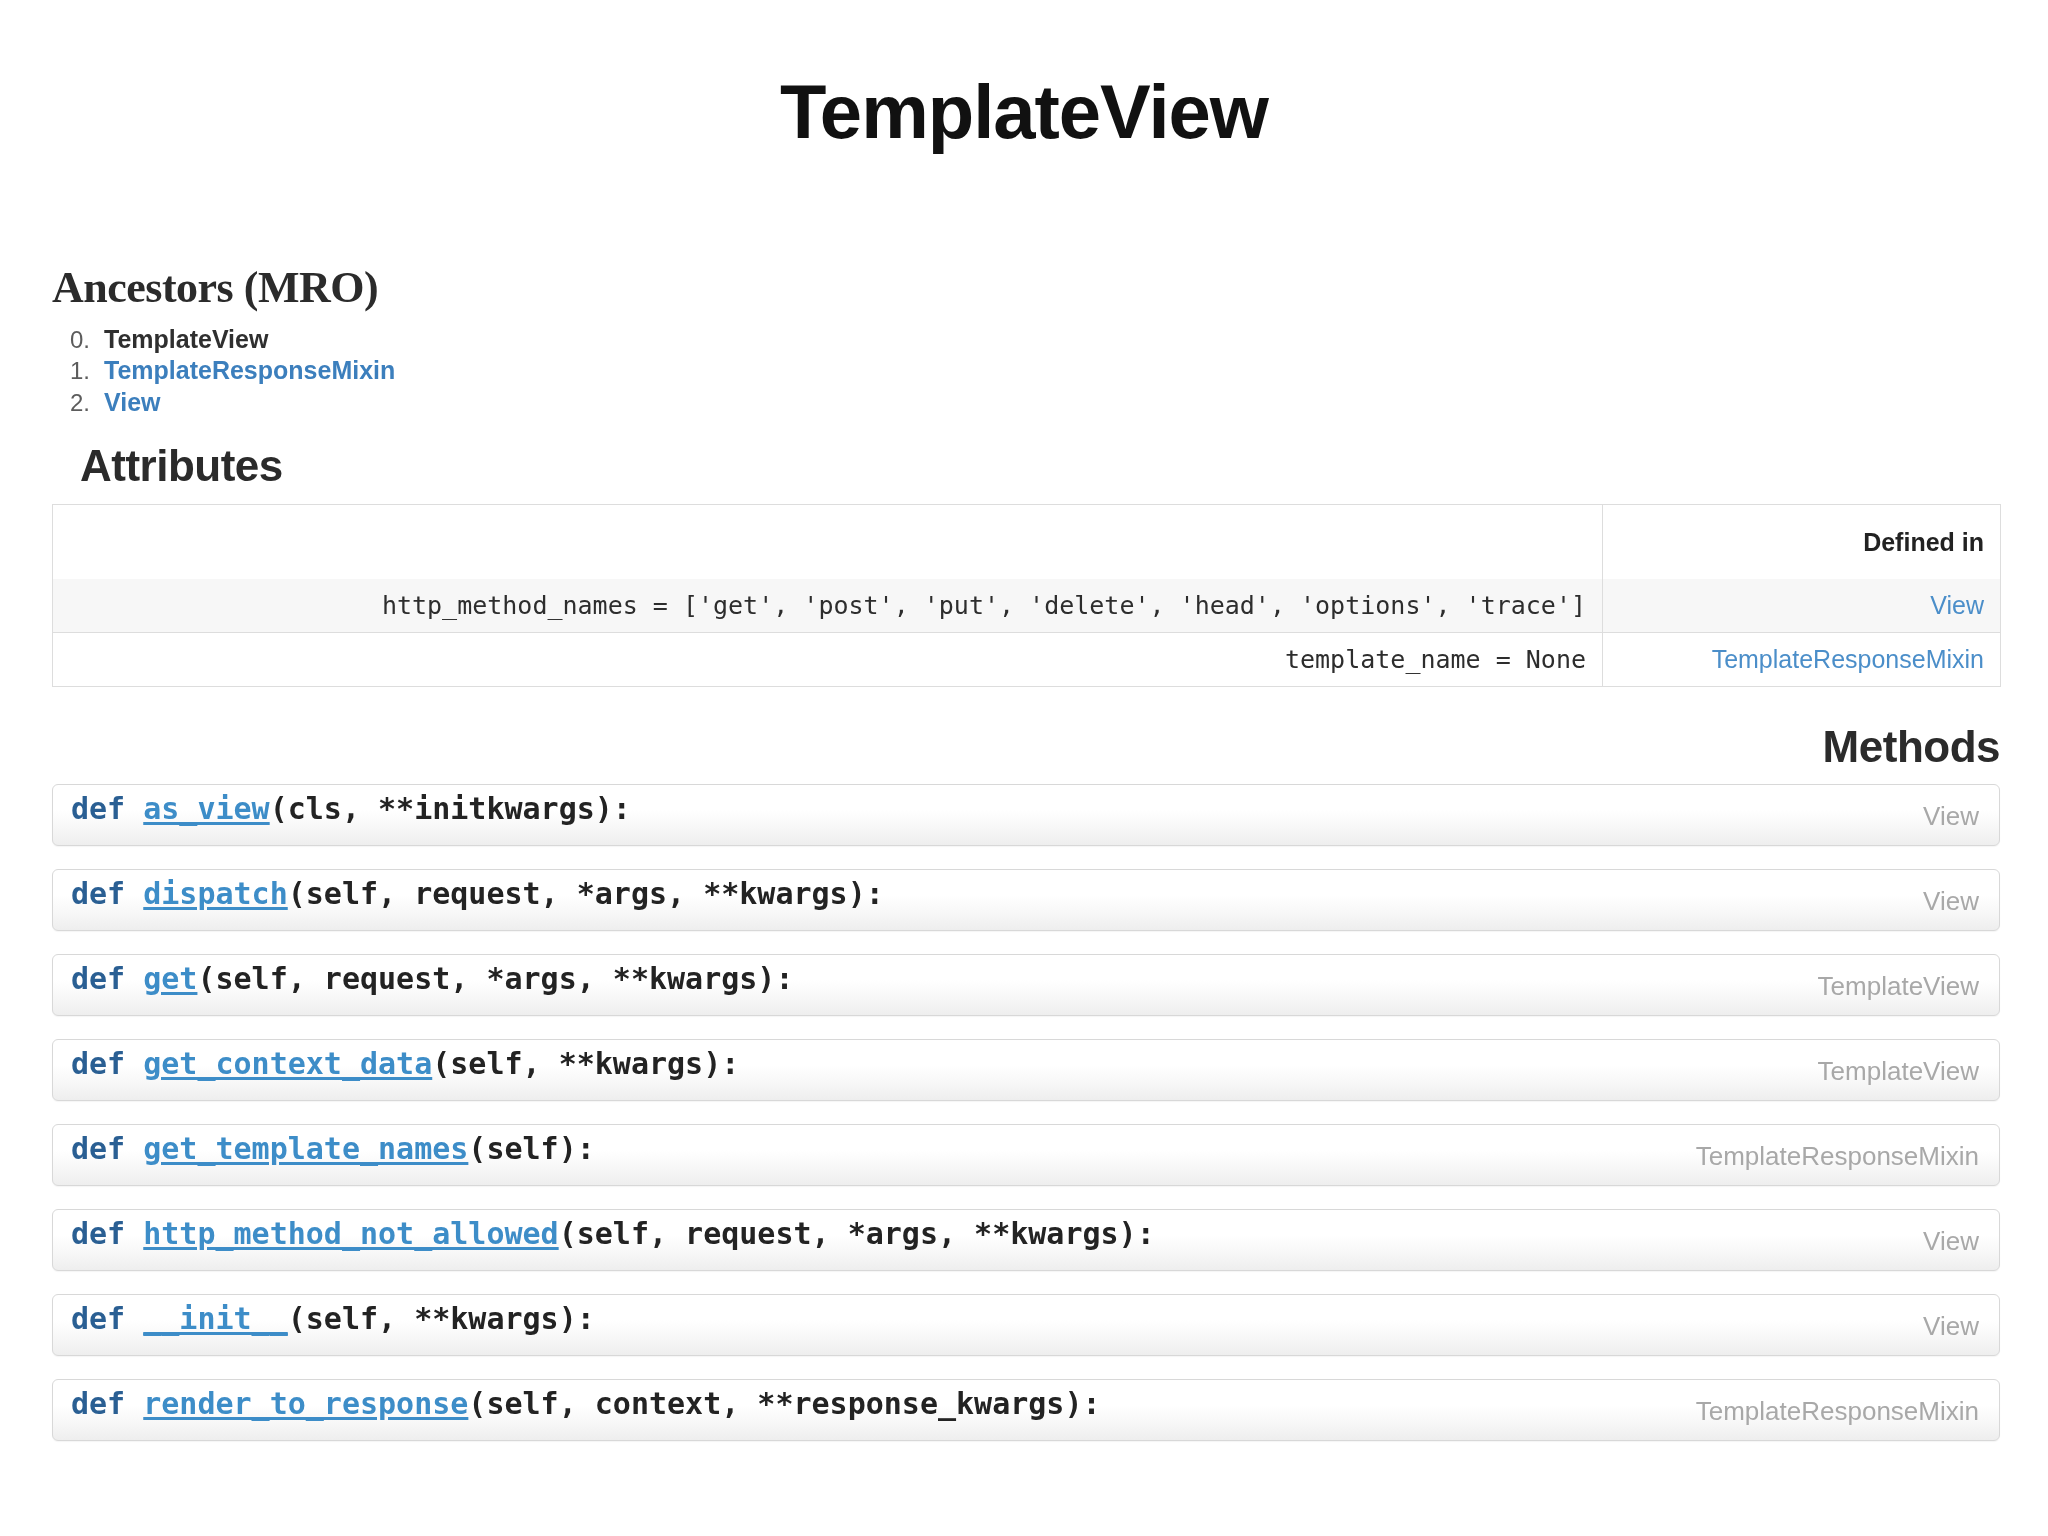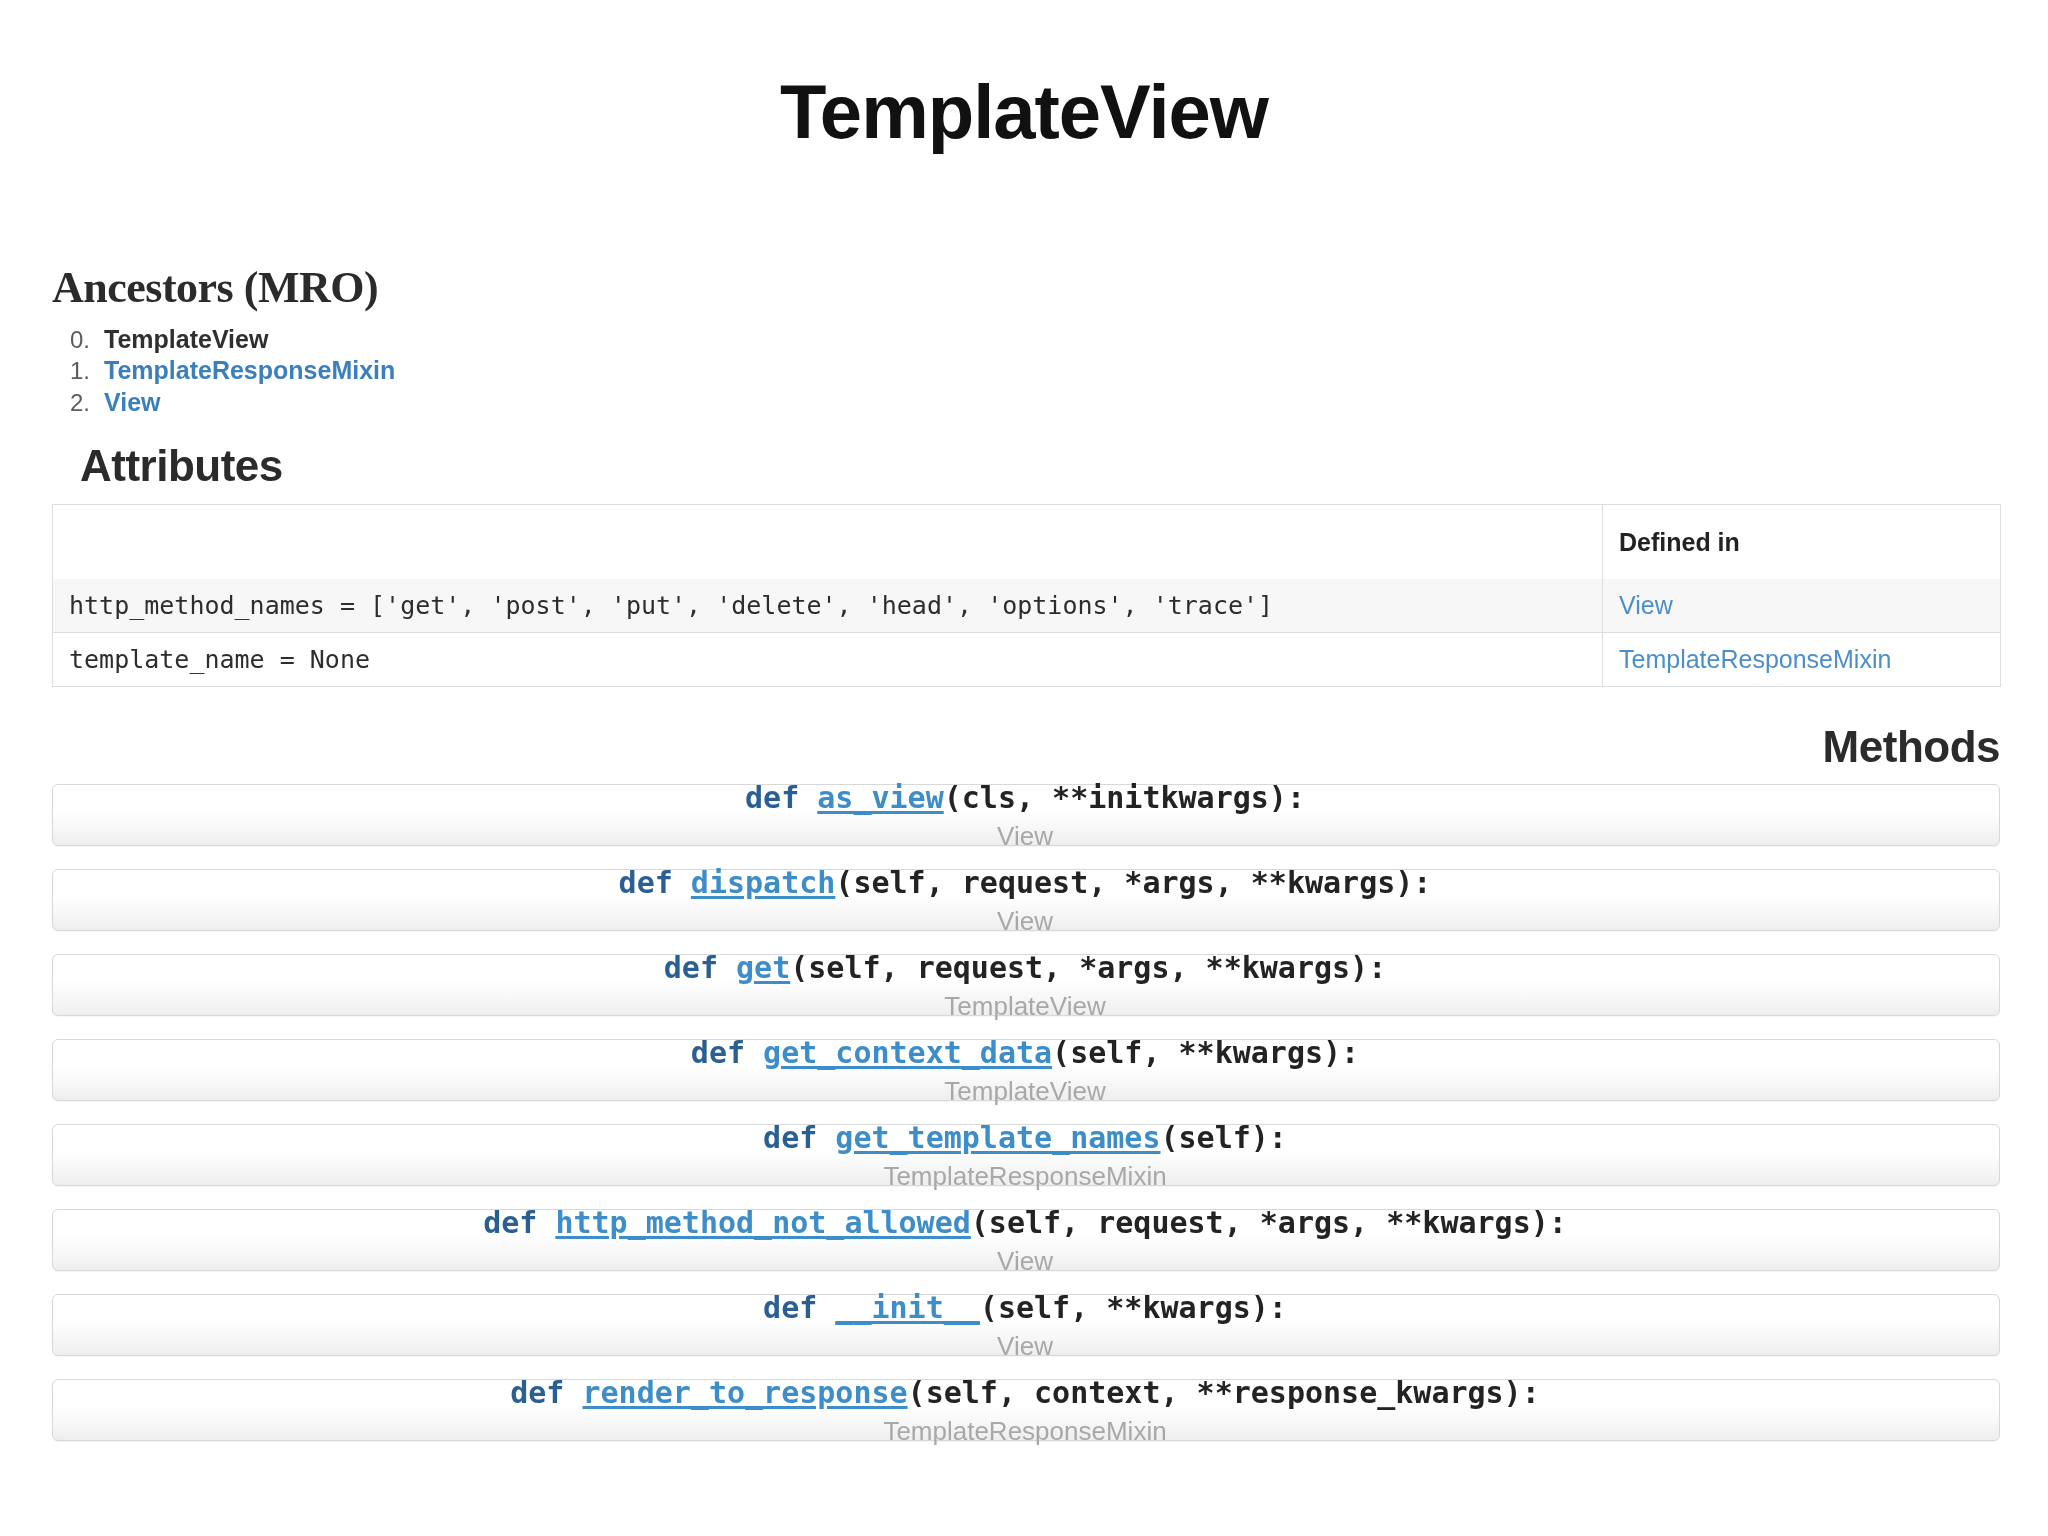--- a/index.html
+++ b/index.html
@@ -86,21 +86,21 @@
     background: #ffffff;
   }
   .attr-table col.c-expr { width: 1550px; }
   .attr-table col.c-def  { width: 398px; }
 
   .attr-table th,
   .attr-table td {
     border-bottom: 1px solid #dddddd;
     padding: 12px 16px;
     vertical-align: middle;
-    text-align: left;
+    text-align: right;
   }
   .attr-table th.col-defined,
   .attr-table td.col-defined {
     border-left: 1px solid #dddddd;
   }
   .attr-table tr:last-child th,
   .attr-table tr:last-child td { border-bottom: none; }
 
   .attr-table thead th {
     height: 50px;
@@ -136,21 +136,20 @@
     margin-bottom: 23px;
     border: 1px solid #d8d8d8;
     border-radius: 6px;
     background: linear-gradient(to bottom, #ffffff 0%, #ffffff 42%, #f7f7f7 72%, #eeeeee 100%);
     box-shadow: 0 1px 1px rgba(0,0,0,0.045);
     display: flex;
     align-items: center;
     justify-content: space-between;
     padding: 0 20px 8px 18px;
     cursor: pointer;
-    flex-direction: column;
   }
   .method-sig {
     font-family: "DejaVu Sans Mono", "Liberation Mono", monospace;
     font-size: 30px;
     font-weight: bold;
     white-space: pre;
     line-height: 1;
     position: relative;
     top: -2px;
   }

